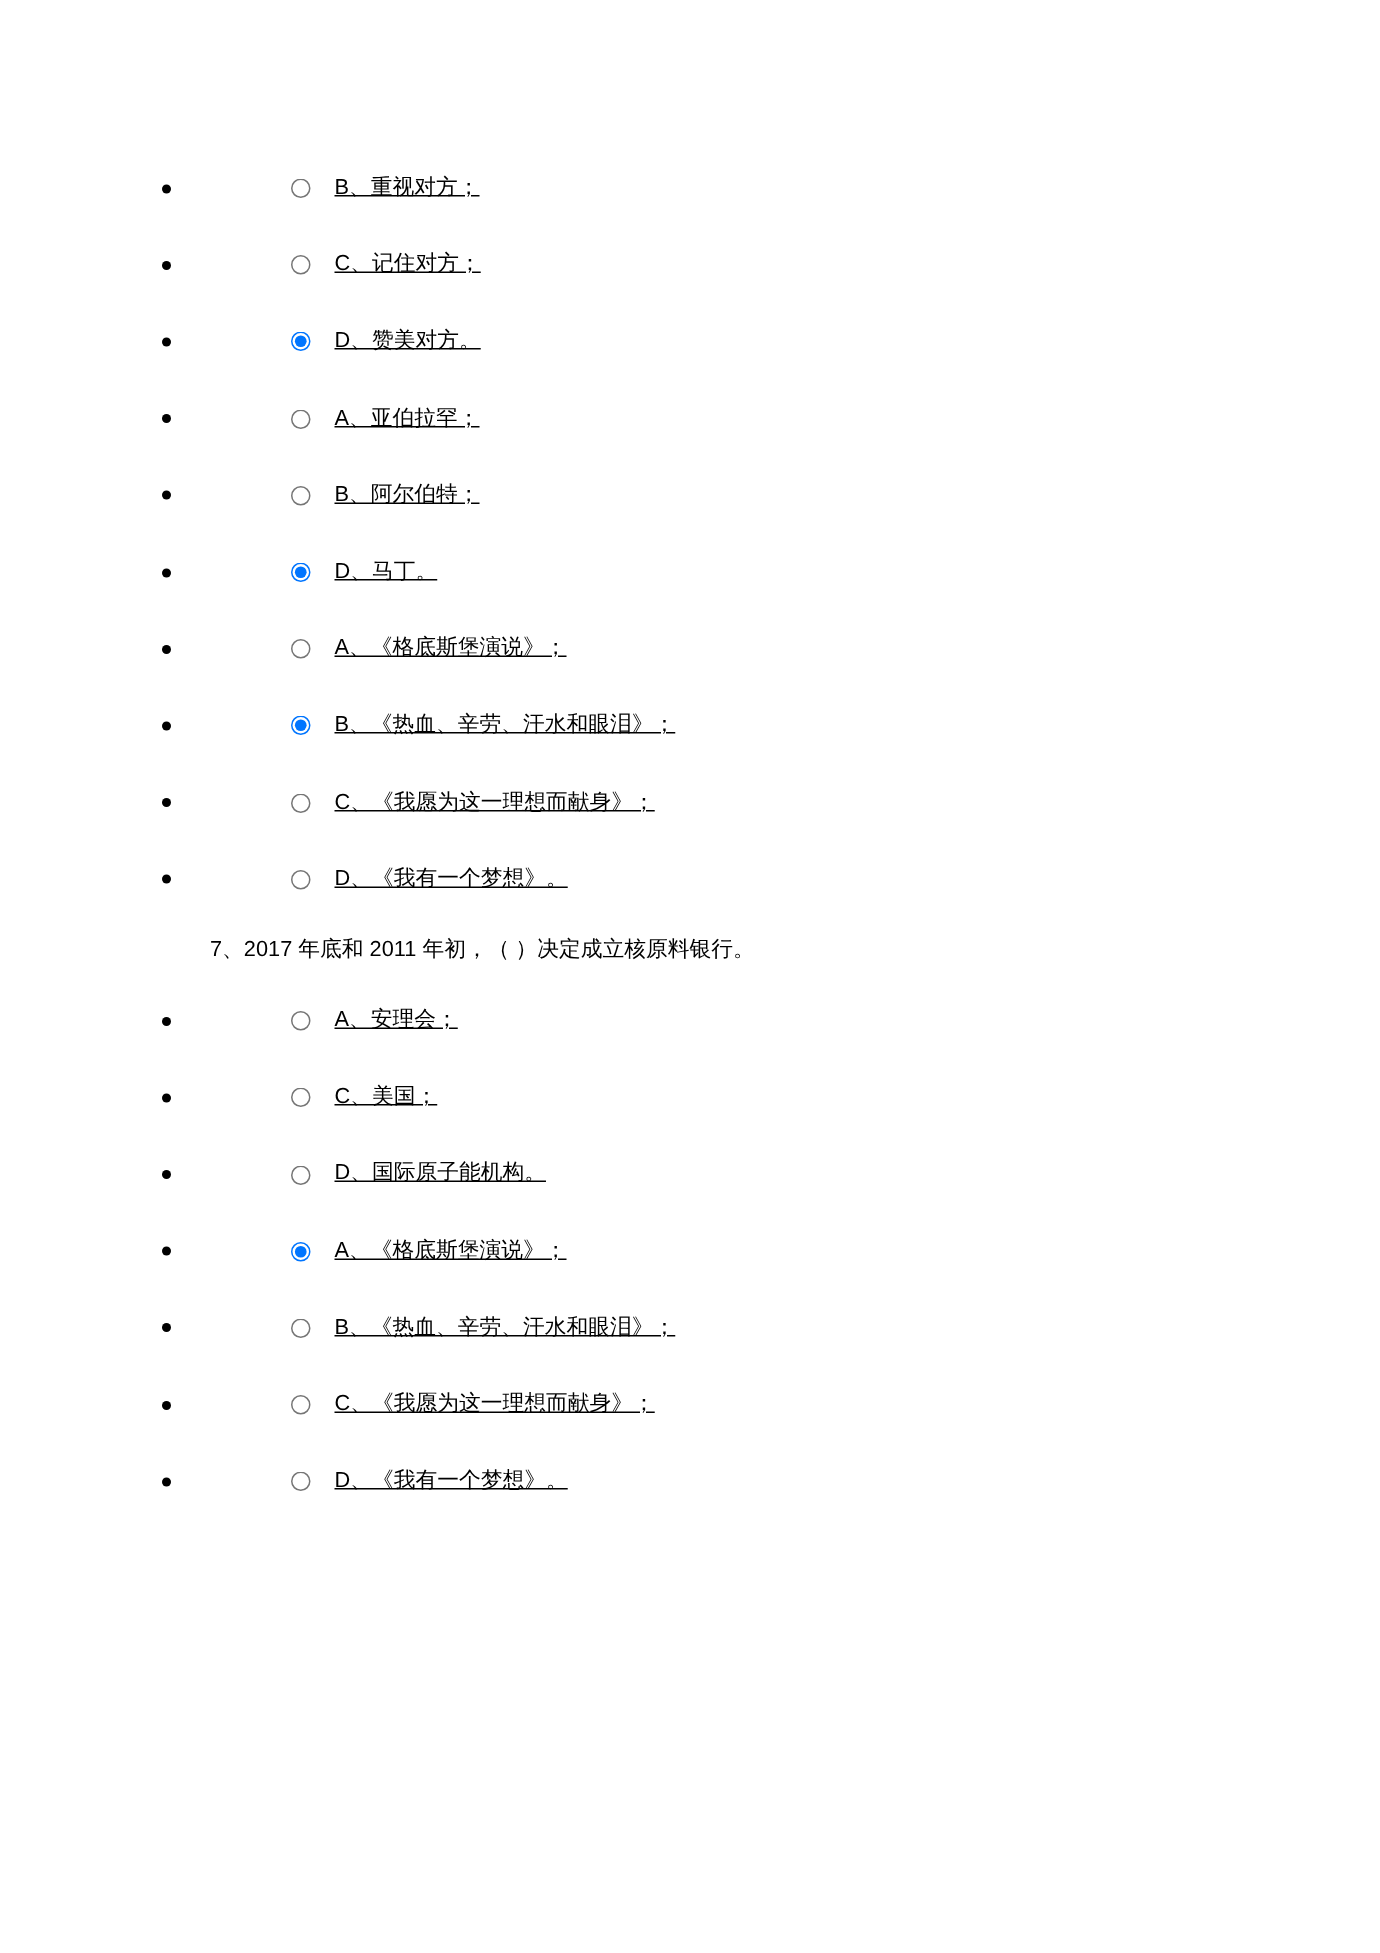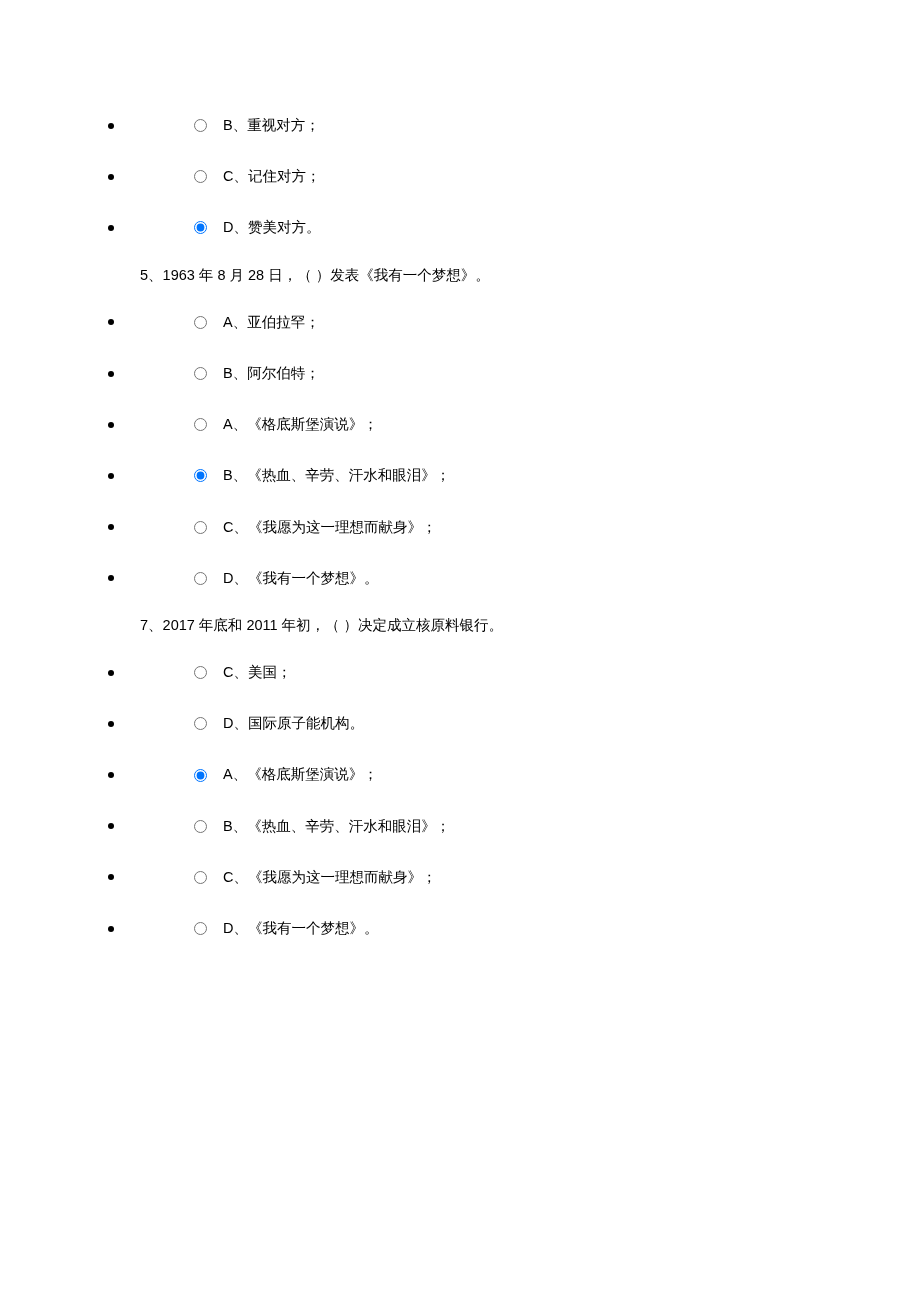--- a/index.html
+++ b/index.html
@@ -34,20 +34,21 @@
     width: 13px;
     height: 13px;
     margin: 0 16px 0 80px;
     flex: 0 0 auto;
   }
   .opt-label {
     font-size: 14.5px;
     line-height: 1.6;
     font-family: Arial, "SimSun", sans-serif;
     white-space: nowrap;
+    text-decoration: underline;
   }
   .question {
     font-size: 14.5px;
     line-height: 1.6;
     margin-left: 140px;
     padding: 10px 0 10px 0;
     font-family: "SimSun", Arial, sans-serif;
   }
   .option-row {
     padding: 14px 0;
@@ -65,30 +66,34 @@
     <div class="option-item option-row">
       <div class="bullet"></div>
       <input type="radio" class="radio" name="g0" style="">
       <span class="opt-label">C、记住对方；</span>
     </div>
     <div class="option-item option-row">
       <div class="bullet"></div>
       <input type="radio" class="radio" name="g0" checked="" style="">
       <span class="opt-label">D、赞美对方。</span>
     </div>
-    <div class="question">5、1963 年 8 月 28 日，（ ）发表《我有一个梦想》。</div>
     <div class="option-item option-row">
       <div class="bullet"></div>
       <input type="radio" class="radio" name="g1" style="">
       <span class="opt-label">A、亚伯拉罕；</span>
     </div>
     <div class="option-item option-row">
       <div class="bullet"></div>
       <input type="radio" class="radio" name="g1" style="">
       <span class="opt-label">B、阿尔伯特；</span>
+    </div>
+    <div class="option-item option-row">
+      <div class="bullet"></div>
+      <input type="radio" class="radio" name="g1" checked="" style="">
+      <span class="opt-label">D、马丁。</span>
     </div>
     <div class="option-item option-row">
       <div class="bullet"></div>
       <input type="radio" class="radio" name="g2" style="">
       <span class="opt-label">A、《格底斯堡演说》；</span>
     </div>
     <div class="option-item option-row">
       <div class="bullet"></div>
       <input type="radio" class="radio" name="g2" checked="" style="">
       <span class="opt-label">B、《热血、辛劳、汗水和眼泪》；</span>
@@ -97,20 +102,25 @@
       <div class="bullet"></div>
       <input type="radio" class="radio" name="g2" style="">
       <span class="opt-label">C、《我愿为这一理想而献身》；</span>
     </div>
     <div class="option-item option-row">
       <div class="bullet"></div>
       <input type="radio" class="radio" name="g2" style="">
       <span class="opt-label">D、《我有一个梦想》。</span>
     </div>
     <div class="question">7、2017 年底和 2011 年初，（ ）决定成立核原料银行。</div>
+    <div class="option-item option-row">
+      <div class="bullet"></div>
+      <input type="radio" class="radio" name="g3" style="">
+      <span class="opt-label">A、安理会；</span>
+    </div>
     <div class="option-item option-row">
       <div class="bullet"></div>
       <input type="radio" class="radio" name="g3" style="">
       <span class="opt-label">C、美国；</span>
     </div>
     <div class="option-item option-row">
       <div class="bullet"></div>
       <input type="radio" class="radio" name="g3" style="">
       <span class="opt-label">D、国际原子能机构。</span>
     </div>

